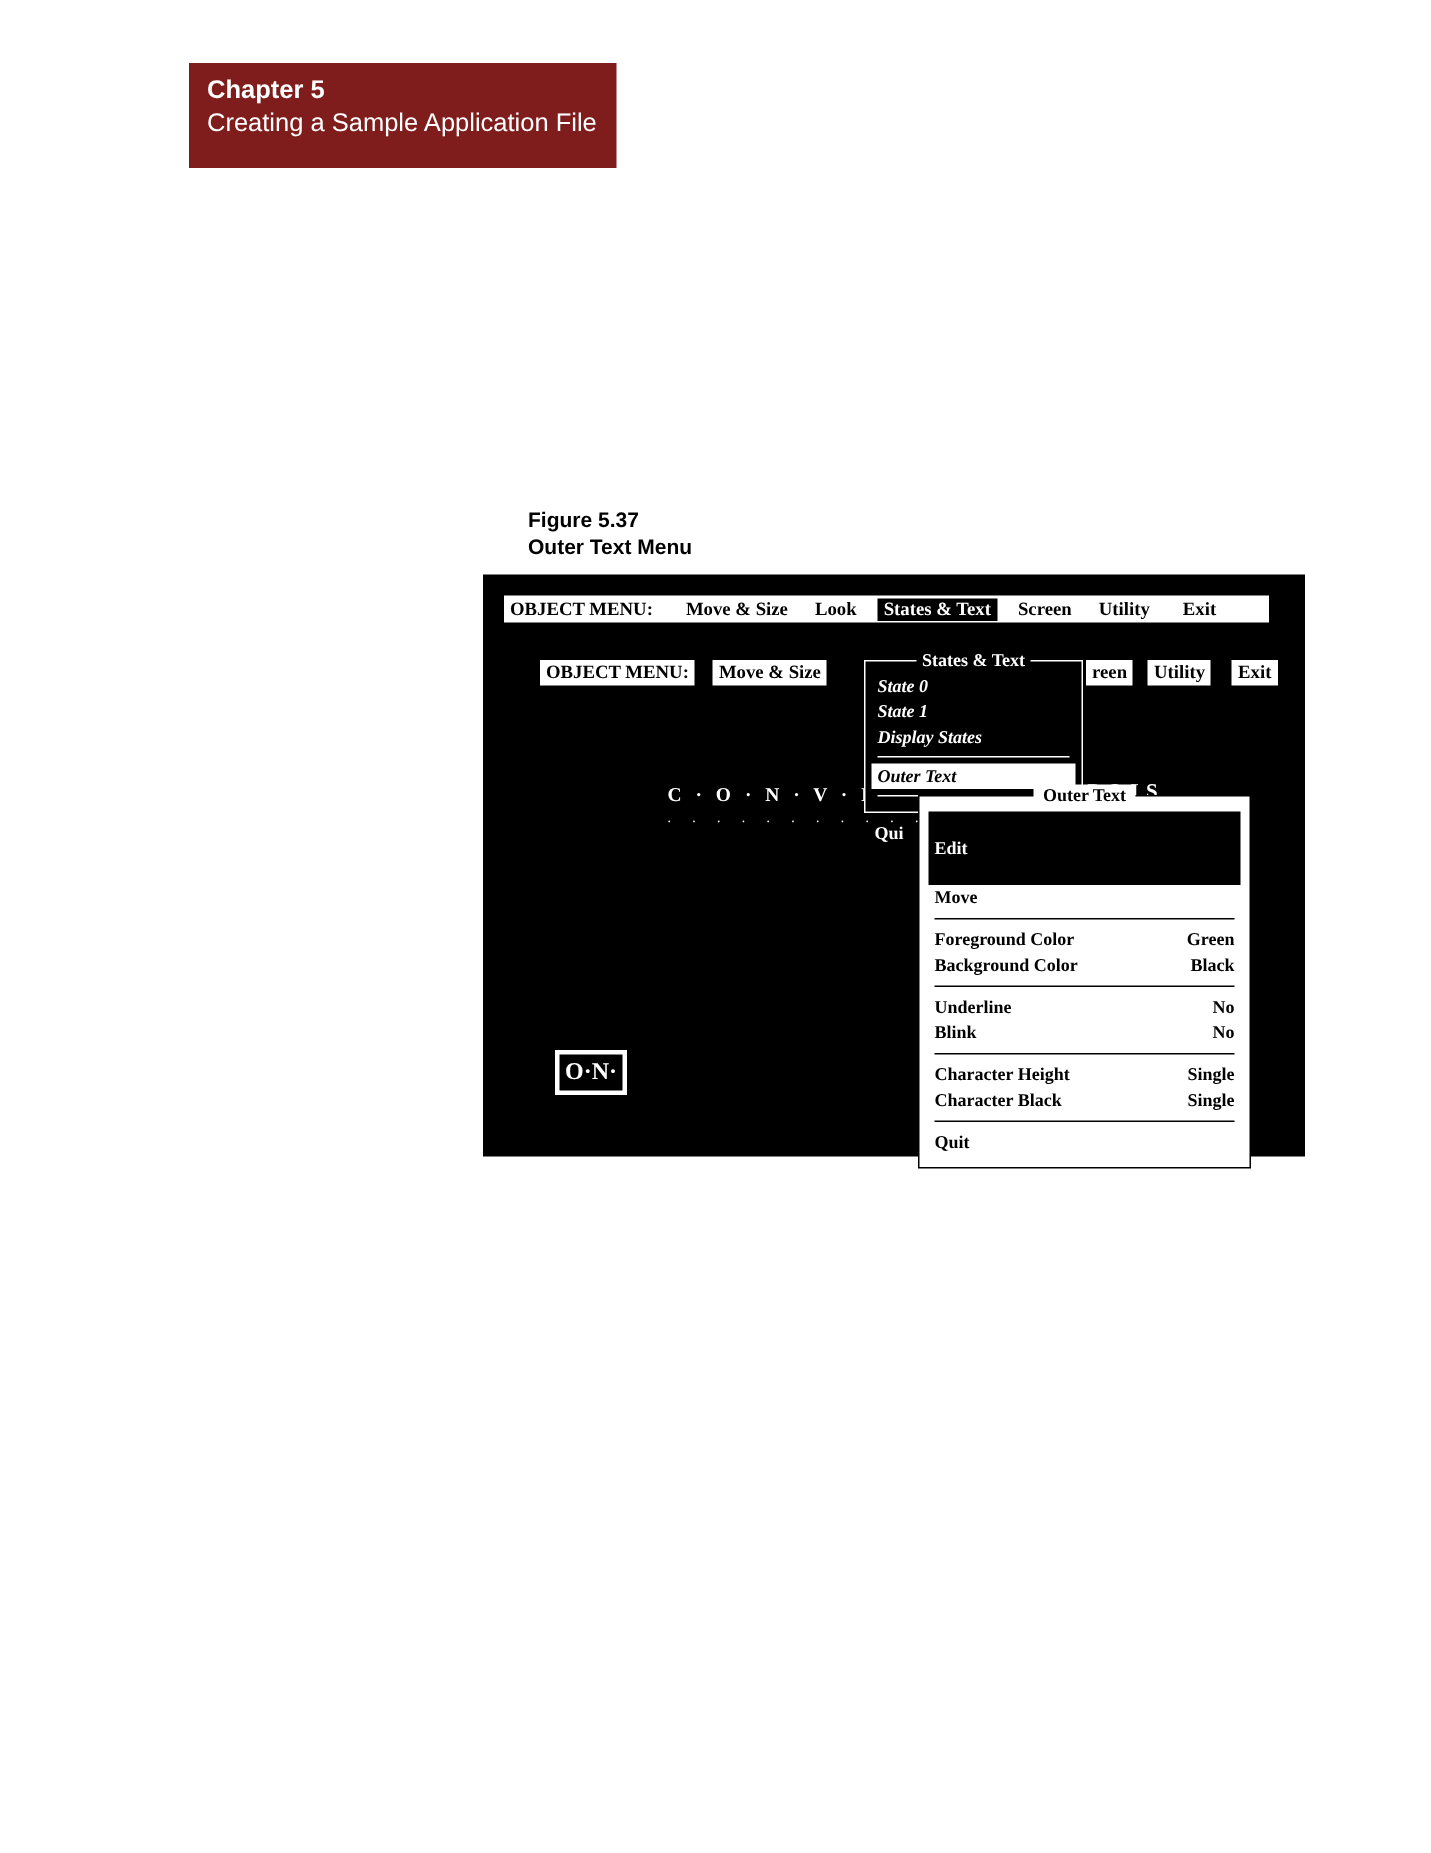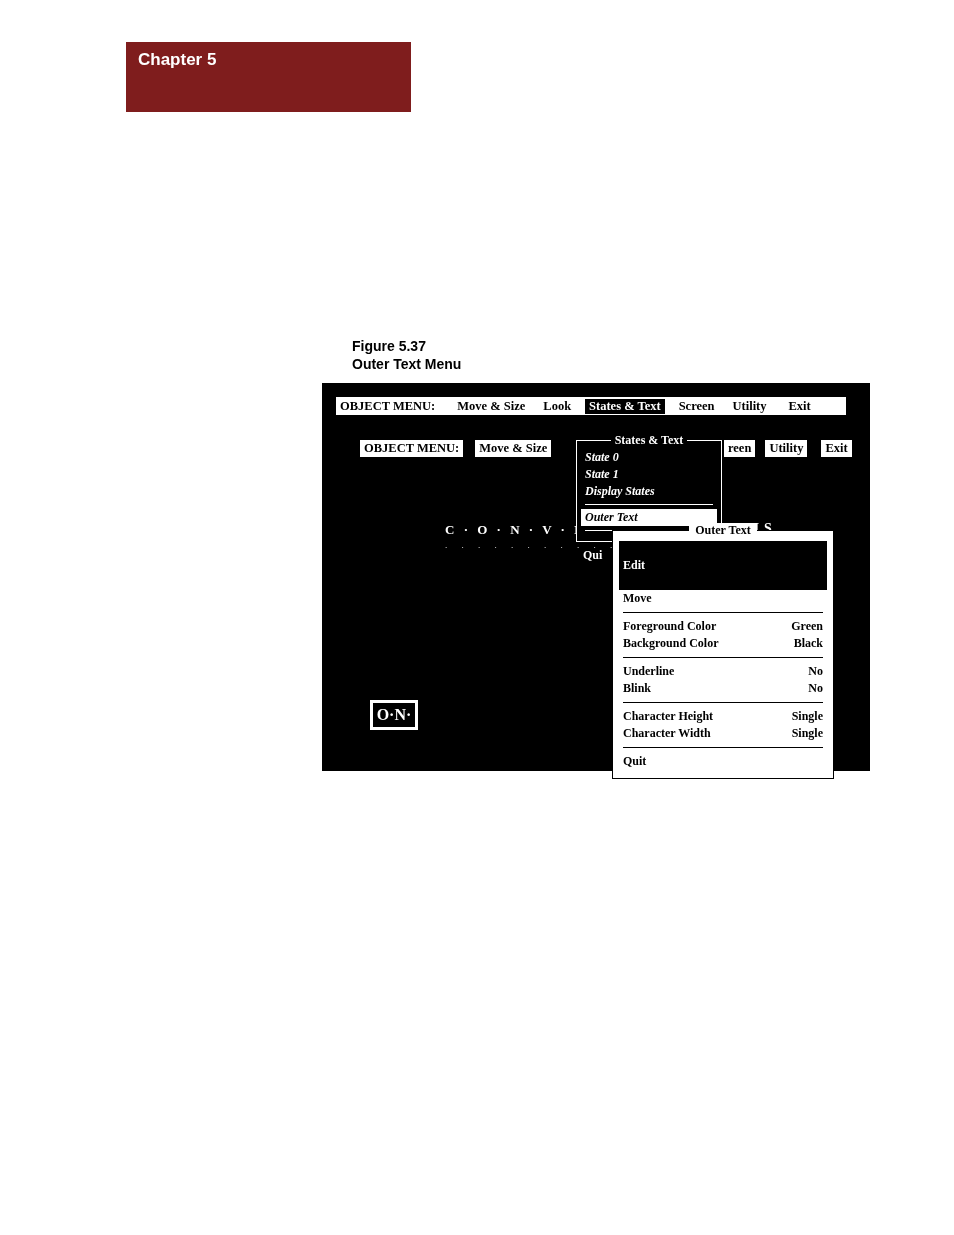--- a/index.html
+++ b/index.html
@@ -168,20 +168,21 @@
   
   .peek1 { position:absolute; left:724px; top:440px; color:#fff; font-size:12.5px; font-weight:bold; }
   .peek2 { position:absolute; left:725px; top:521px; color:#fff; font-size:14px; font-weight:bold; letter-spacing:1px; }
   .peek3 { position:absolute; left:583px; top:548px; color:#fff; font-size:12px; font-weight:bold; }
 </style>
 </head>
 <body>
 
 <div class="chapter-block">
   <div class="ch-num">Chapter 5</div>
+  <div class="ch-title">Creating a Sample Application File</div>
 </div>
 
 <div class="figure-caption">
   <div>Figure 5.37</div>
   <div>Outer Text Menu</div>
 </div>
 
 <div class="figure-frame"></div>
 
 <div class="menubar">
@@ -261,21 +262,21 @@
     <div class="row">
       <span>Blink</span>
       <span>No</span>
     </div>
     <div class="div"></div>
     <div class="row">
       <span>Character Height</span>
       <span>Single</span>
     </div>
     <div class="row">
-      <span>Character Width</span>
+      <span>Character Black</span>
       <span>Single</span>
     </div>
     <div class="div"></div>
     <div class="row">
         <span>Quit</span>
       </div>
   </div>
 </div>
 
 </body></html>

